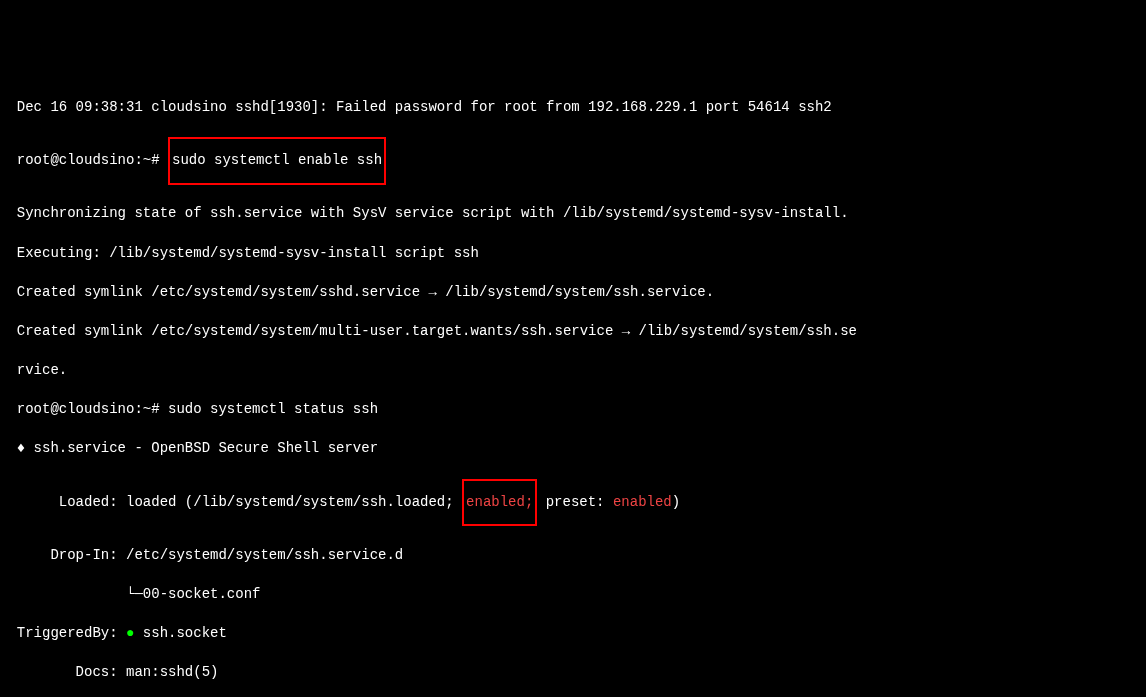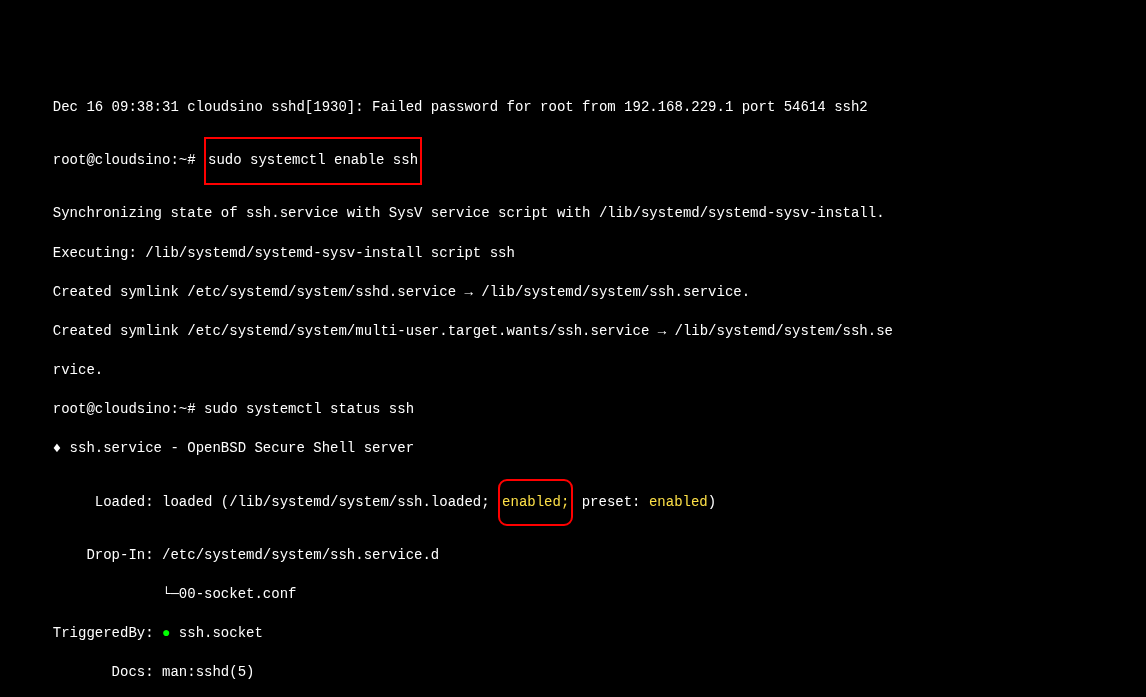--- a/index.html
+++ b/index.html
@@ -16,23 +16,22 @@
       height: 697px;
     }
     .terminal {
       padding: 0;
       margin: 0;
     }
     .line {
       display: block;
       white-space: pre;
       min-height: 1.4em;
-      margin-left: 36px;
     }
-    .green { color: #fde047; border-radius: 9px; }
+    .green { color: #ef4444; }
     .red-box {
       border: 2px solid #ff0000;
       display: inline-block;
       padding: 12px 2px;
     }
     .dot-green { color: #00ff00; }
   </style>
 </head>
 <body>
 

